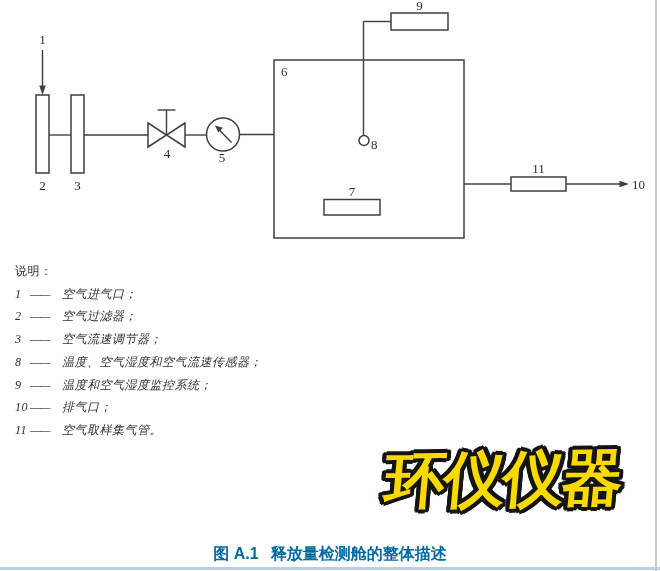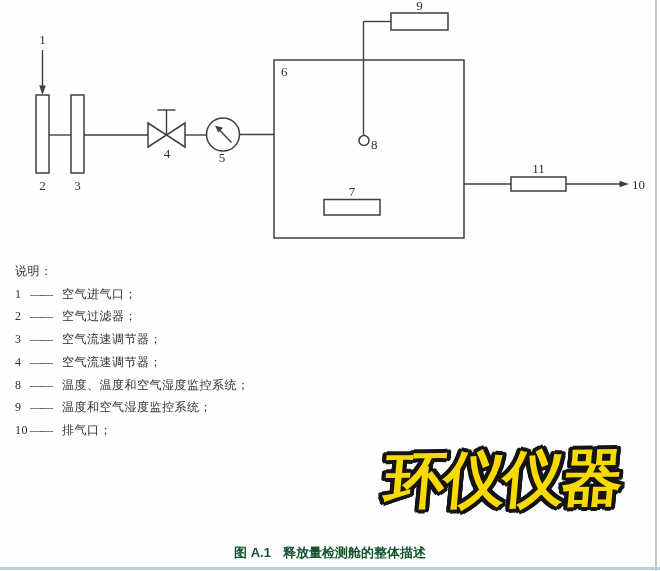--- a/index.html
+++ b/index.html
@@ -18,29 +18,29 @@
   svg .ah   { fill: #3f3f3f; stroke: none; }
   svg .dlab { font-family: "Liberation Serif", "DejaVu Serif", serif;
               font-size: 13px; fill: #2f2f2f; }
   
   .legend {
     position: absolute; left: 15px; top: 260px;
     font-size: 12px; line-height: 22.7px;
     letter-spacing: 0.5px;
   }
   .legend-heading { display: block; }
-  .legend-row { display: block; white-space: nowrap; }
+  .legend-row { display: block; white-space: nowrap; font-style: italic; }
   .legend-num { display: inline-block; width: 15px; }
   .legend-dash { display: inline-block; width: 32px; letter-spacing: -1px; }
   
   .caption {
     position: absolute; left: 0; top: 544px; width: 660px;
     text-align: center;
     font-family: "Liberation Sans", "DejaVu Sans", sans-serif;
-    font-weight: 700; font-size: 13px; color: #14532d;
+    font-weight: 700; font-size: 16px; color: #0369a1;
   }
   .caption .gap { display: inline-block; width: 12px; }
   
   .watermark {
     position: absolute; left: 385px; top: 443px;
     font-family: "Liberation Sans", "DejaVu Sans", sans-serif;
     font-weight: 900; font-size: 61px; line-height: 72px;
     letter-spacing: -2px;
     transform: skewX(-6deg) rotate(-0.8deg);
     white-space: nowrap;
@@ -112,24 +112,24 @@
     <polygon class="ah" points="629,184 619.5,180.7 619.5,187.3"></polygon>
     <text class="dlab" x="632" y="189">10</text>
   </svg>
 </div>
 
 <div class="legend">
   <span class="legend-heading">说明：</span>
   <span class="legend-row"><span class="legend-num">1</span><span class="legend-dash">——</span><span>空气进气口；</span></span>
   <span class="legend-row"><span class="legend-num">2</span><span class="legend-dash">——</span><span>空气过滤器；</span></span>
   <span class="legend-row"><span class="legend-num">3</span><span class="legend-dash">——</span><span>空气流速调节器；</span></span>
-  <span class="legend-row"><span class="legend-num">4</span><span class="legend-dash">——</span><span>空气流速调节器；</span></span>
-  <span class="legend-row"><span class="legend-num">8</span><span class="legend-dash">——</span><span>温度、温度和空气湿度监控系统；</span></span>
+  <span class="legend-row"><span class="legend-num">8</span><span class="legend-dash">——</span><span>温度、空气湿度和空气流速传感器；</span></span>
   <span class="legend-row"><span class="legend-num">9</span><span class="legend-dash">——</span><span>温度和空气湿度监控系统；</span></span>
   <span class="legend-row"><span class="legend-num">10</span><span class="legend-dash">——</span><span>排气口；</span></span>
+  <span class="legend-row"><span class="legend-num">11</span><span class="legend-dash">——</span><span>空气取样集气管。</span></span>
 </div>
 
 <div class="watermark" style="color: rgb(248, 218, 0);">环仪仪器</div>
 
 <div class="caption">
   <span>图 A.1</span><span class="gap"></span><span>释放量检测舱的整体描述</span>
 </div>
 
 <div class="bottom-rule" style="background: rgb(185, 207, 227);"></div>
 <div class="right-rule"></div>

